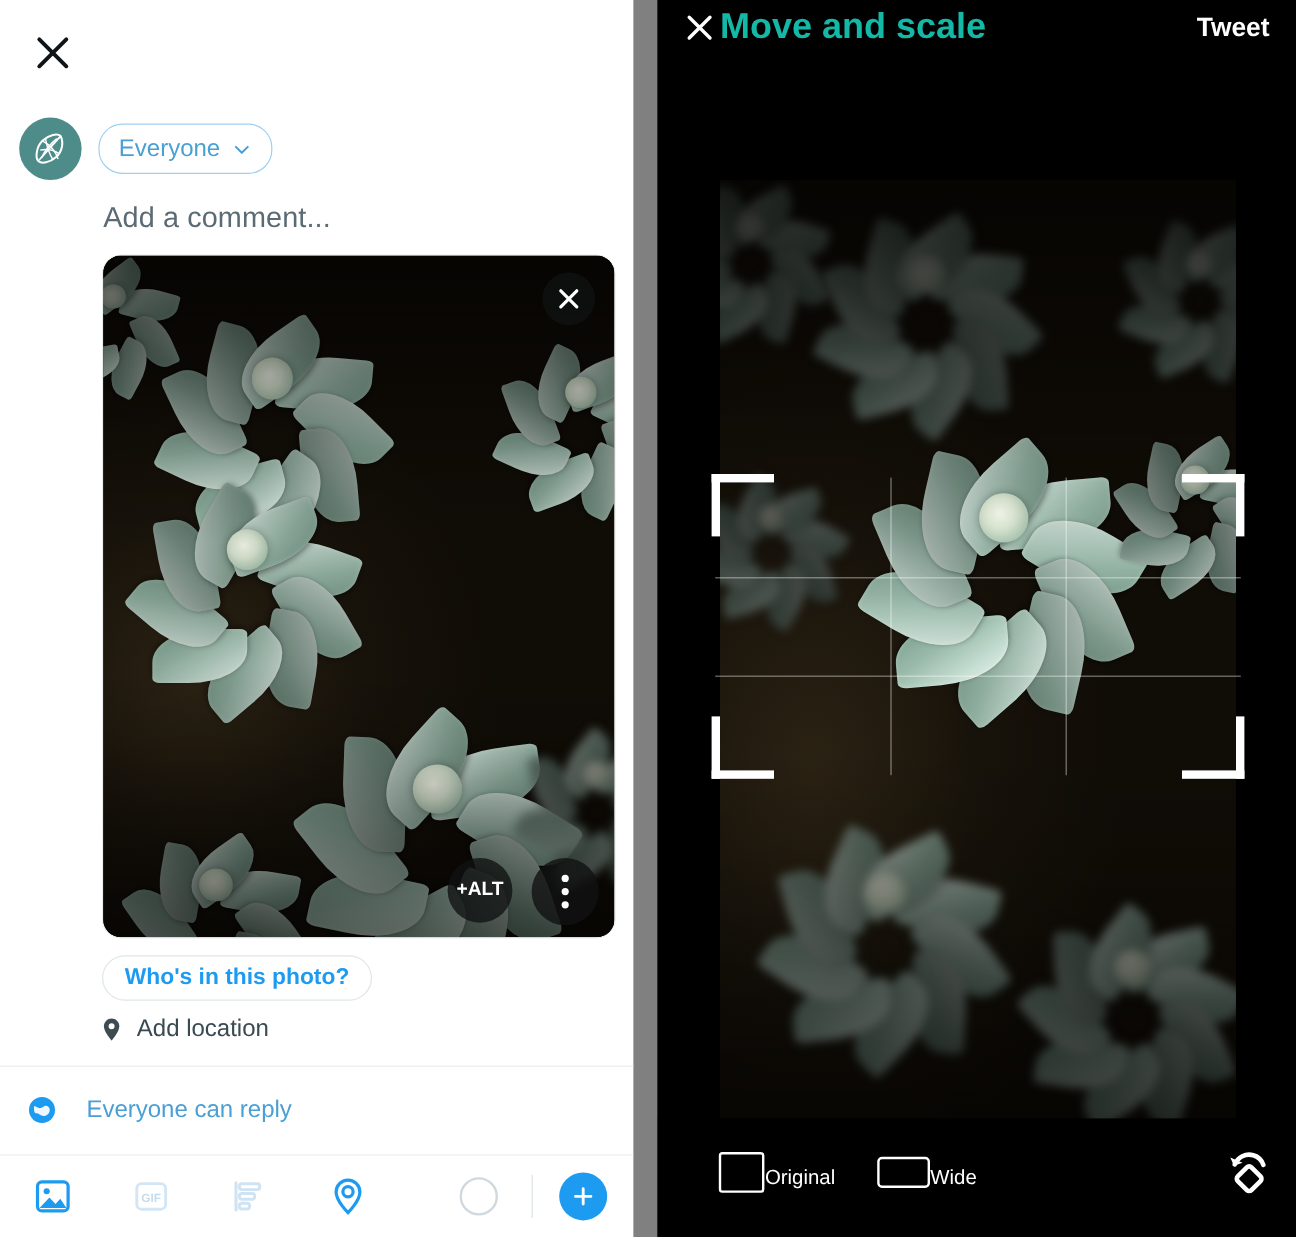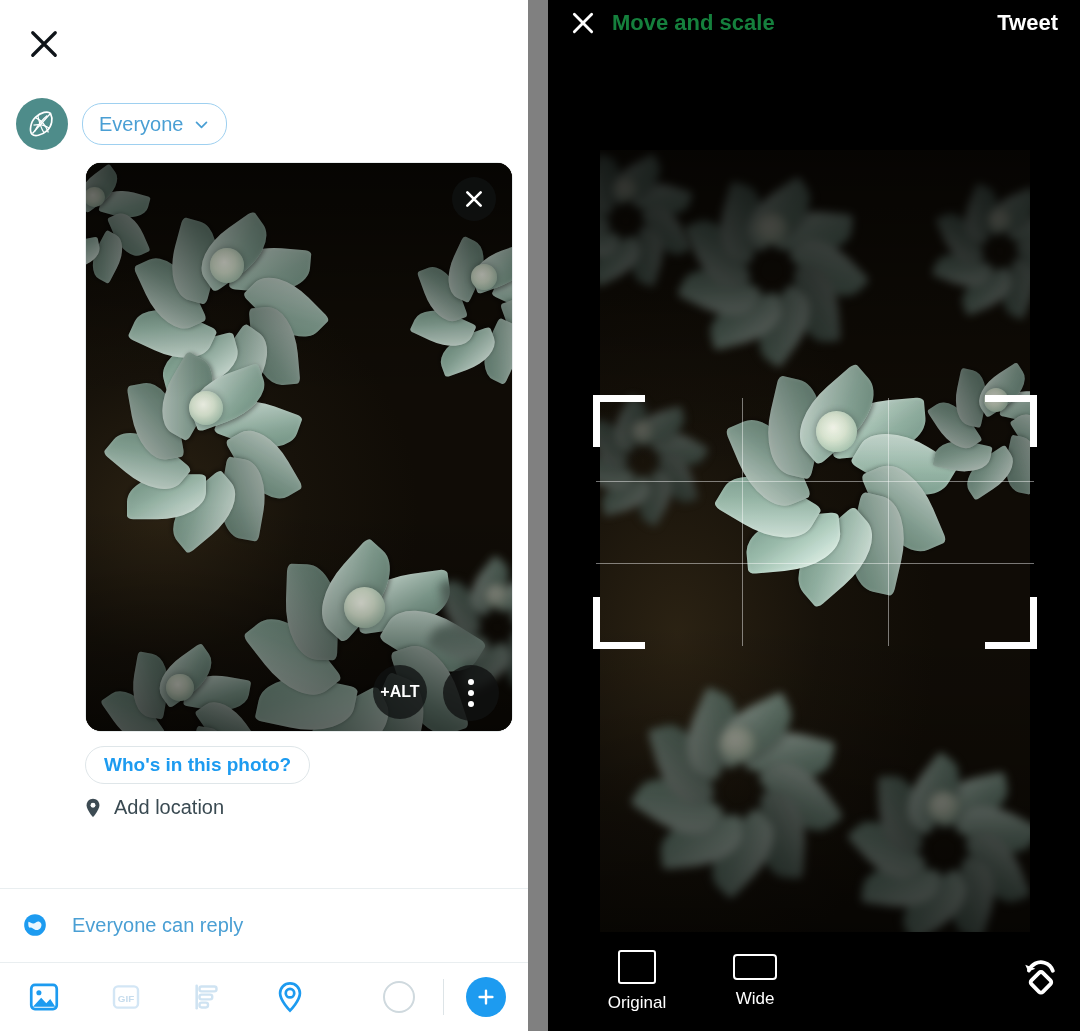--- a/index.html
+++ b/index.html
@@ -156,21 +156,21 @@
     position:relative;
     flex:1;height:1031px;background:#000000;
     overflow:hidden;
   }
   .ed-top{
     position:absolute;top:0;left:0;right:0;height:46px;
     display:flex;align-items:center;
     padding:0 22px 0 18px;box-sizing:border-box;
   }
   .ed-close{width:34px;height:34px;display:flex;align-items:center;justify-content:center;cursor:pointer;}
-  .ed-title{color:#15803d;font-size:22px;font-weight:bold;margin-left:12px;}
+  .ed-title{color:#14b8a6;font-size:30px;font-weight:bold;margin-left:0;}
   .ed-apply{color:#fff;font-size:22px;font-weight:bold;cursor:pointer;margin-left:auto;}
 
   .ed-canvas{
     position:absolute;
     left:52px;top:150px;width:430px;height:782px;
     overflow:hidden;background:#0b0906;
   }
   .ed-canvas .succ2{position:absolute;inset:0;}
 
   .cropbox{
@@ -196,21 +196,21 @@
   .brk-bl b:last-child{left:0;bottom:0;width:7px;height:52px;}
   .brk-br{right:-3px;bottom:-3px;}
   .brk-br b:first-child{right:0;bottom:0;width:52px;height:7px;}
   .brk-br b:last-child{right:0;bottom:0;width:7px;height:52px;}
 
   .ed-bottom{
     position:absolute;left:0;right:0;bottom:0;height:99px;
     display:flex;align-items:center;background:#000;
   }
   .ratio{
-    display:flex;flex-direction:column;align-items:center;justify-content:flex-end;
+    display:flex;flex-direction:row;align-items:center;justify-content:flex-end;
     cursor:pointer;width:118px;
   }
   .ratio .shape{border:2.5px solid #fff;margin-bottom:9px;}
   .ratio .lab{color:#fff;font-size:17px;}
   .sh-original{width:34px;height:30px;border-radius:3px;}
   .sh-wide{width:40px;height:22px;border-radius:4px;}
   .sh-square{width:34px;height:34px;border-radius:3px;}
   .rotate-btn{
     width:80px;display:flex;align-items:center;justify-content:center;
     cursor:pointer;margin-bottom:14px;
@@ -270,20 +270,21 @@
       <div class="audience-chip">
         <span>Everyone</span>
         <span class="chev">
           <svg width="17" height="17" viewBox="0 0 24 24" aria-hidden="true">
             <path d="M5 9l7 7 7-7" fill="none" stroke="#4a9fd4" stroke-width="2.4" stroke-linecap="round" stroke-linejoin="round"></path>
           </svg>
         </span>
       </div>
     </div>
 
+    <div class="comment-ph">Add a comment...</div>
 
     <div class="media-wrap">
       <div class="succ">
         <div class="leafy" id="leftArt">
             <div class="bgdark"></div>
             <div class="rosette blurlight" style="left: -42.8px; top: -17.16px; width: 102.72px; height: 102.72px; filter: brightness(0.9);">
               <div class="petal" style="width: 47.2512px; height: 26.7072px; left: 51.36px; top: 51.36px; transform: rotate(15deg) translate(0px, -13.3536px); filter: brightness(1.00978);"></div>
               <div class="petal" style="width: 47.2512px; height: 26.7072px; left: 51.36px; top: 51.36px; transform: rotate(66.4286deg) translate(0px, -13.3536px); filter: brightness(0.839968);"></div>
               <div class="petal" style="width: 47.2512px; height: 26.7072px; left: 51.36px; top: 51.36px; transform: rotate(117.857deg) translate(0px, -13.3536px); filter: brightness(0.860181);"></div>
               <div class="petal" style="width: 47.2512px; height: 26.7072px; left: 51.36px; top: 51.36px; transform: rotate(169.286deg) translate(0px, -13.3536px); filter: brightness(1.01477);"></div>

